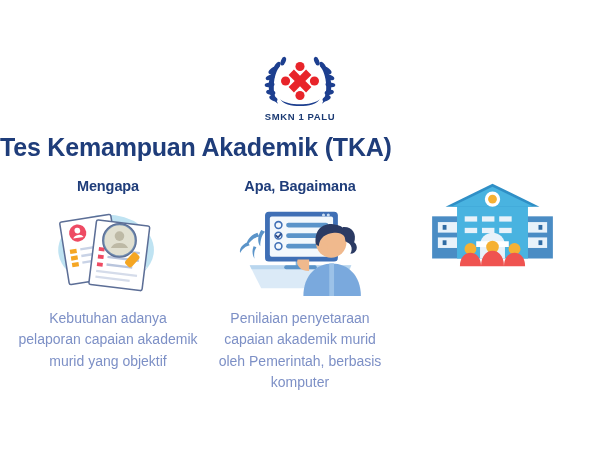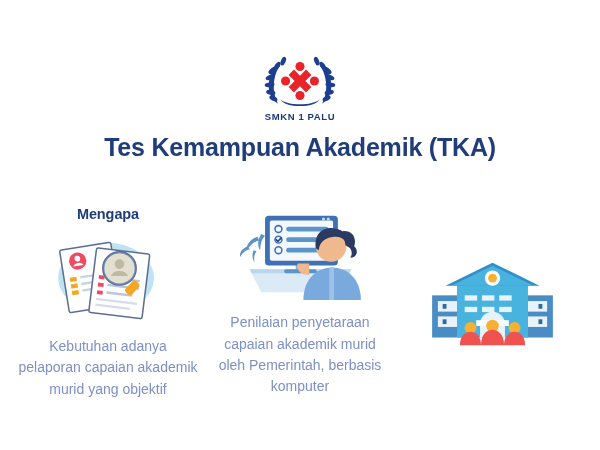--- a/index.html
+++ b/index.html
@@ -45,37 +45,36 @@
     color: #1b3a73;
     font-family: "Liberation Sans", sans-serif;
   }
 
   
   .title {
     position: absolute;
     top: 133px;
     left: 0;
     width: 600px;
-    text-align: center;
+    text-align: left;
     font-size: 25px;
     font-weight: bold;
     color: #1f3d7a;
     letter-spacing: -0.2px;
     font-family: "Liberation Sans", sans-serif;
   }
 
   
   .columns {
     position: absolute;
     top: 178px;
     left: 12px;
     width: 576px;
     display: flex;
-    align-items: center;
-    margin-top: 28px;
+    align-items: flex-start;
   }
   .col {
     flex: 1 1 0;
     display: flex;
     flex-direction: column;
     align-items: center;
     padding: 0 6px;
     box-sizing: border-box;
   }
   .col-head {
@@ -198,20 +197,21 @@
             <circle cx="82" cy="33.5" r="5" fill="#c9ad8a"></circle>
             <path d="M73 46 a9.5 8 0 0 1 18 0 Z" fill="#c9ad8a"></path>
             <circle cx="82" cy="38" r="17" fill="#9fd6ee" opacity="0.28"></circle>
           </g>
         </svg>
       </div>
       <div class="col-body">Kebutuhan adanya pelaporan capaian akademik murid yang objektif</div>
     </div>
 
     <div class="col col-2">
+      <div class="col-head">Apa, Bagaimana</div>
       <div class="col-art">
         <svg viewBox="0 0 150 96" width="145" height="92" xmlns="http://www.w3.org/2000/svg">
 
           <path d="M22 64 L128 64 L120 88 L34 88 Z" fill="#dbeaf7"></path>
           <path d="M22 64 L128 64 L126 68 L24 68 Z" fill="#b9d6ee"></path>
 
           <rect x="70" y="56" width="10" height="10" fill="#7fb3dd"></rect>
           <rect x="58" y="64" width="34" height="4" rx="2" fill="#5b94c9"></rect>
 
           <rect x="38" y="8" width="76" height="52" rx="4" fill="#3f6fb5"></rect>

